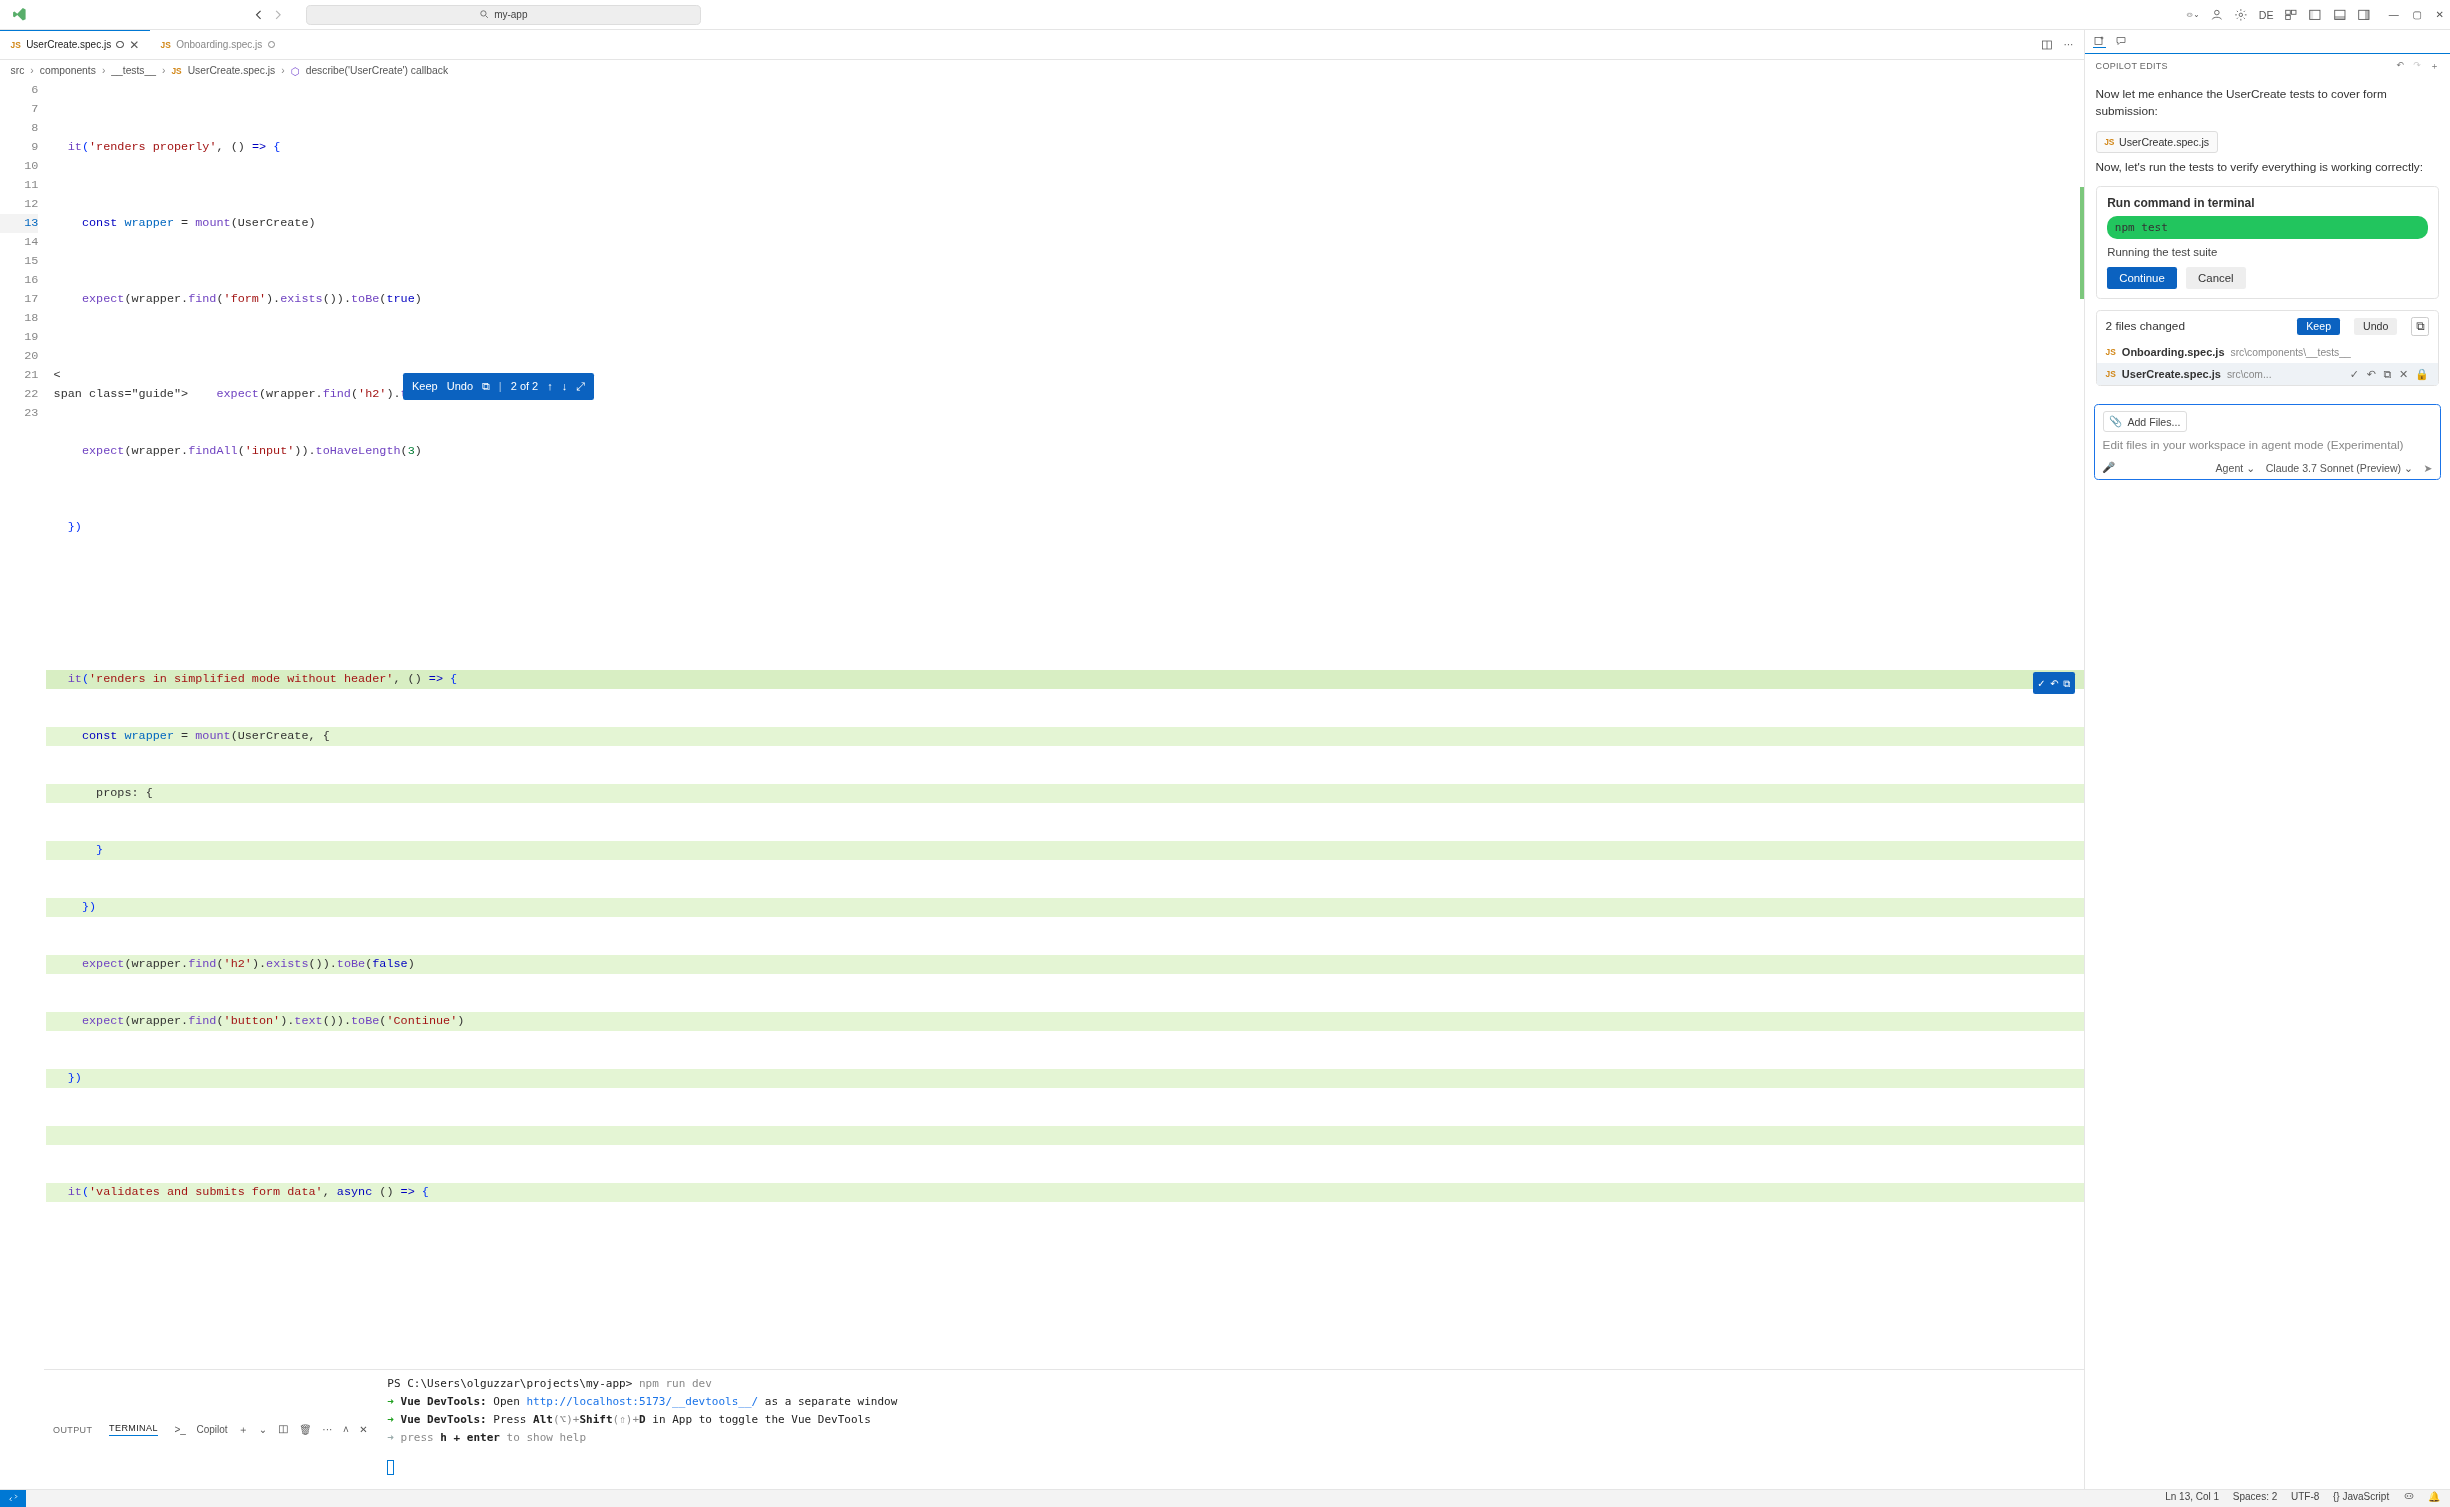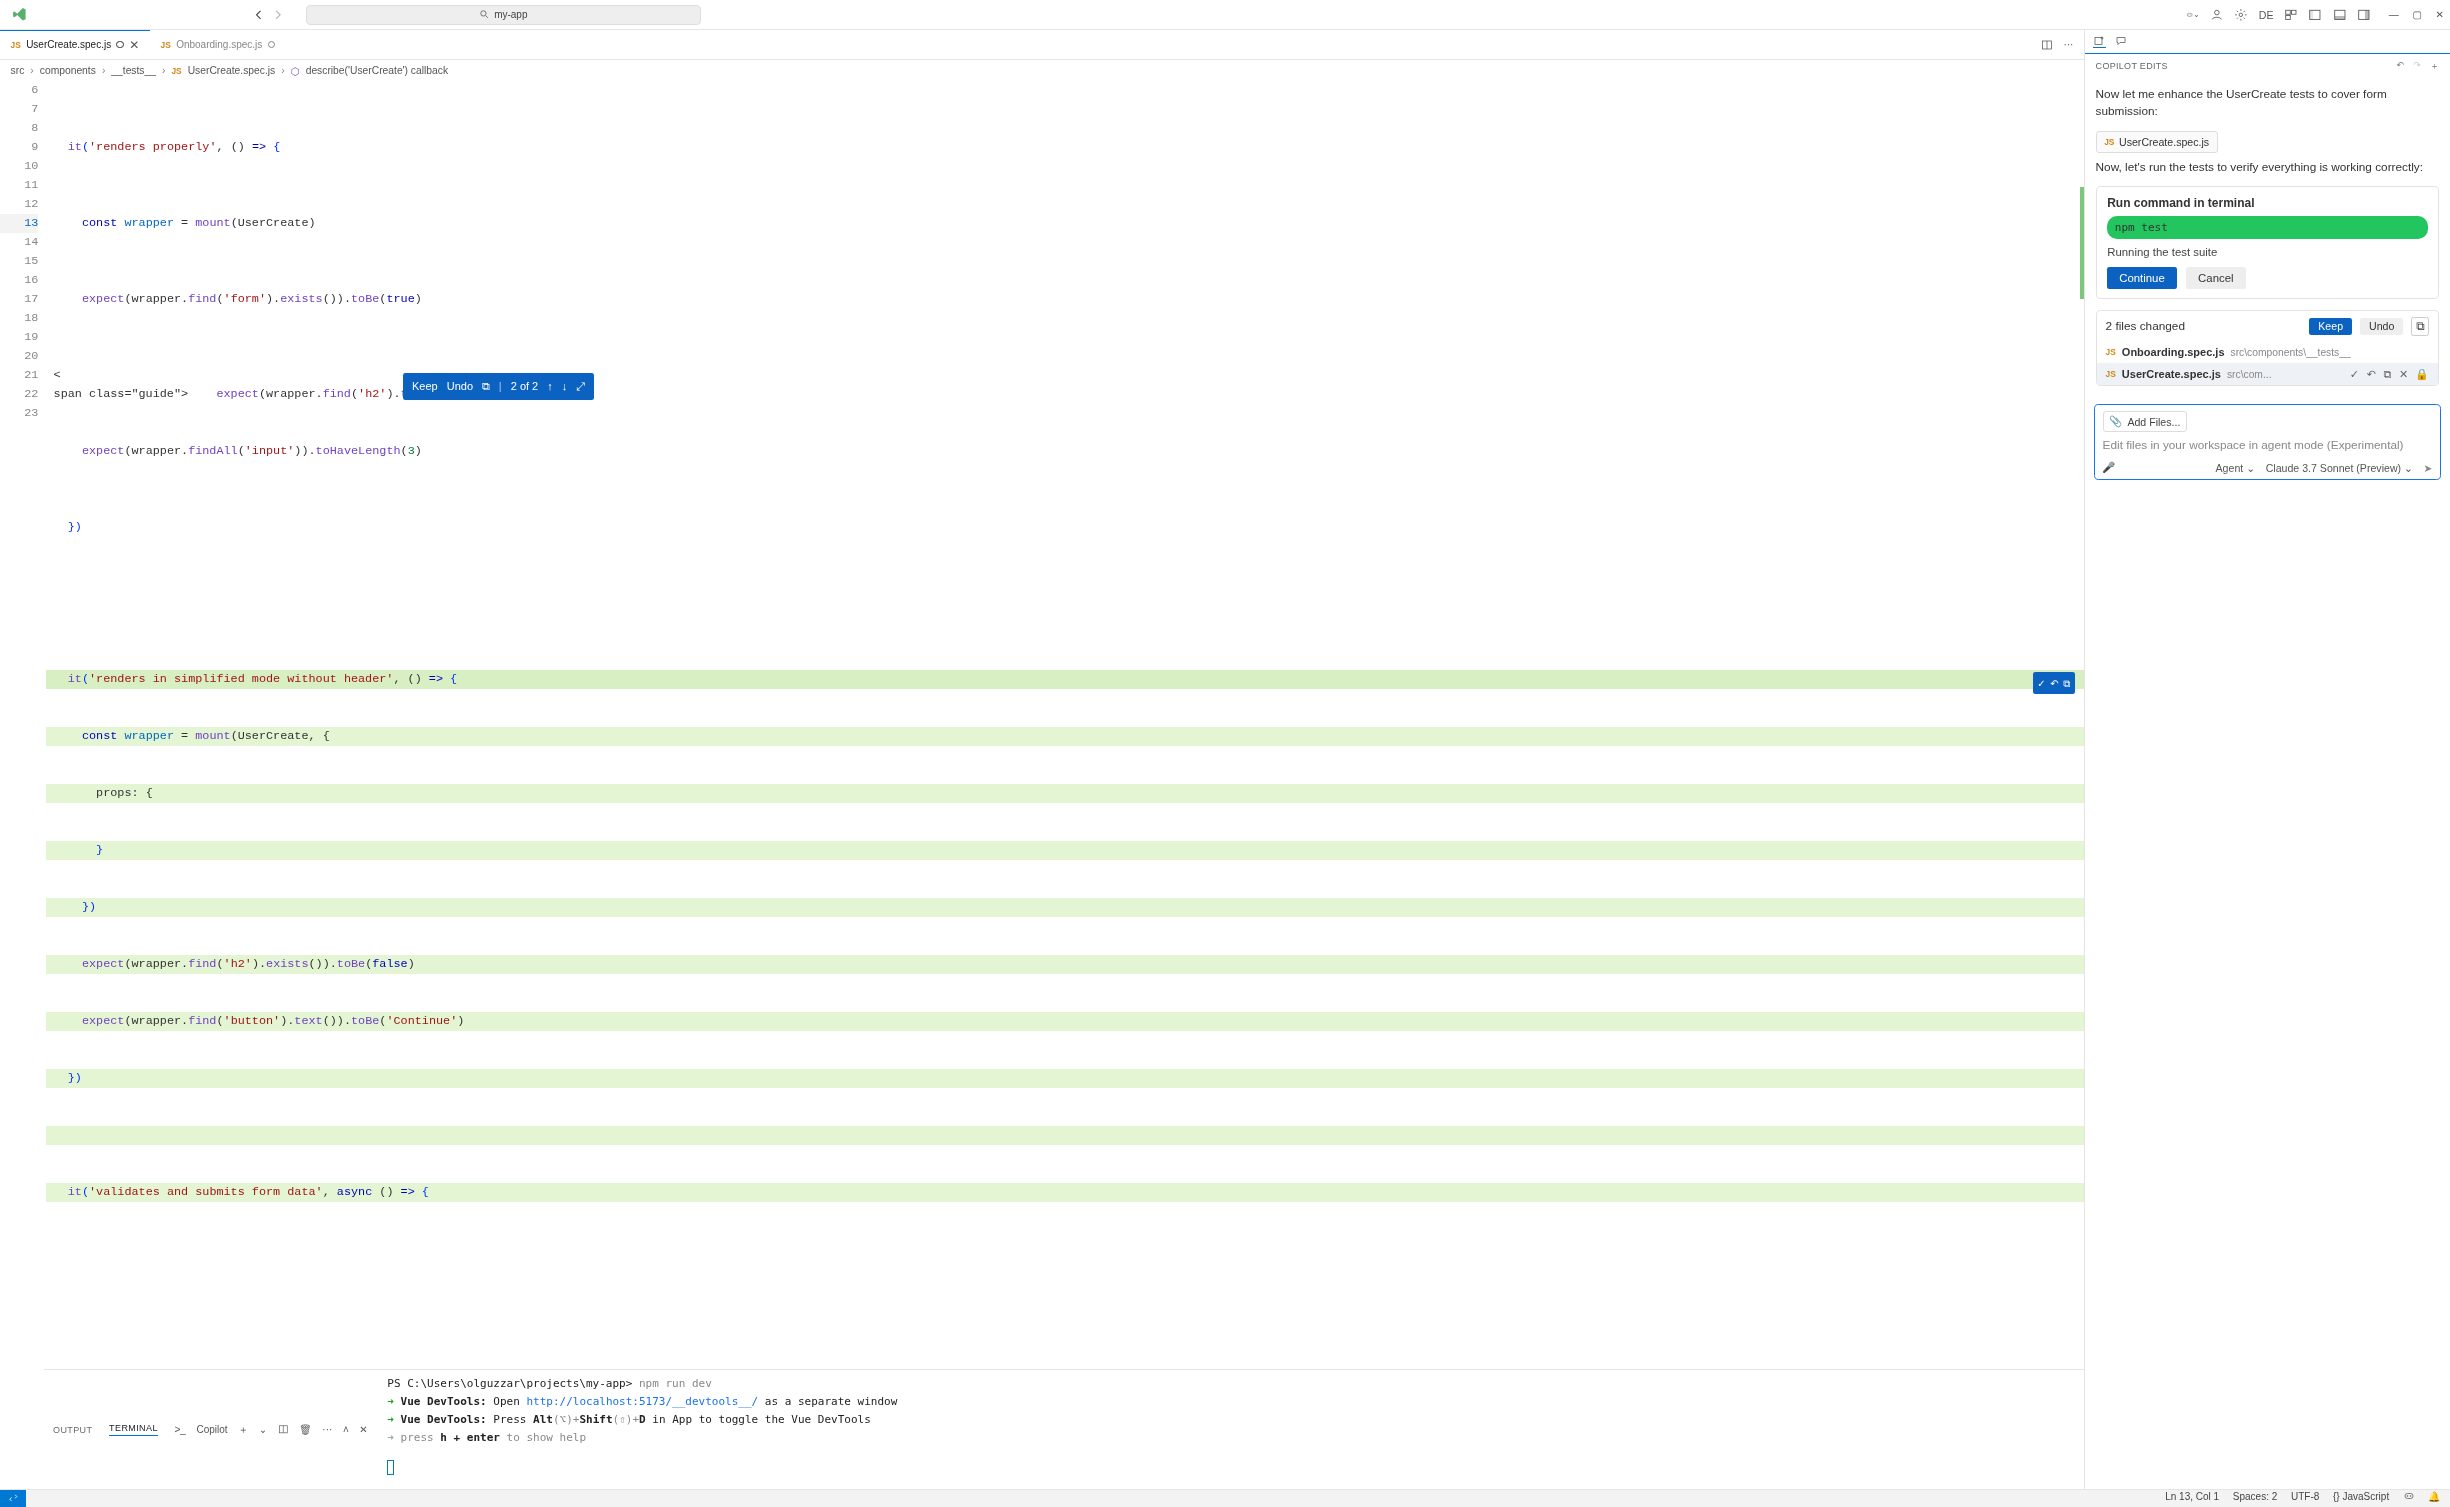--- a/index.html
+++ b/index.html
@@ -82,21 +82,21 @@
   .cp-body p { margin: 6px 0 10.6px; line-height: 1.45; }
   .file-chip { display: inline-flex; align-items: center; gap: 4.6px; border: 0.8px solid #ddd; border-radius: 3px; padding: 3.8px 7.6px; background: #fafafa; font-size: 10.6px; }
   .cmd-card { border: 0.8px solid #e2e2e2; border-radius: 4.6px; margin: 7.6px 0 10.6px; padding: 9px 10.6px; }
   .cmd-card .cc-title { font-size: 12px; font-weight: 600; margin-bottom: 6px; }
   .cmd-card .cc-code { background: #22c55e; padding: 4.6px 7.6px; font-family: Consolas, monospace; font-size: 11px; border-radius: 10px; margin-bottom: 7px; }
   .cmd-card .cc-sub { font-size: 11.4px; color: #444; margin-bottom: 9px; }
   .btn { display: inline-block; padding: 5.3px 12px; border-radius: 2.3px; font-size: 11.4px; cursor: pointer; }
   .btn.primary { background: #0b62c0; color: #fff; }
   .btn.secondary { background: #eee; color: #333; }
   .changes-card { border: 0.8px solid #e2e2e2; border-radius: 4.6px; margin: 4.6px 0; }
-  .changes-card .cc-head { display: flex; align-items: center; padding: 6px 9px; gap: 8px; }
+  .changes-card .cc-head { display: flex; align-items: center; padding: 6px 9px; gap: 14px; }
   .changes-card .pill { display: inline-flex; align-items: center; padding: 2.3px 9px; border-radius: 2.3px; font-size: 10.6px; cursor: pointer; }
   .changes-card .pill.blue { background: #0b62c0; color: #fff; }
   .changes-card .pill.grey { background: #eee; color: #333; }
   .changes-card .fc-row { display: flex; align-items: center; gap: 6px; padding: 4.6px 9px; font-size: 11px; }
   .changes-card .fc-row.active { background: #eef2f6; }
   .changes-card .fpath { color: #888; font-size: 10.3px; }
   .changes-card .row-icons { margin-left: auto; display: flex; gap: 7.6px; color: #666; }
   .cp-input-wrap { margin: 6px 9px 9px; border: 1.1px solid #1a73e8; border-radius: 4.6px; padding: 6px 7.6px 4.6px; }
   .addfiles { display: inline-flex; align-items: center; gap: 4.6px; border: 0.8px solid #ddd; border-radius: 3px; padding: 3px 6px; font-size: 10.6px; color: #444; margin-bottom: 6px; }
   .cp-input { width: 100%; border: none; outline: none; font-size: 11.8px; color: #555; background: transparent; }

